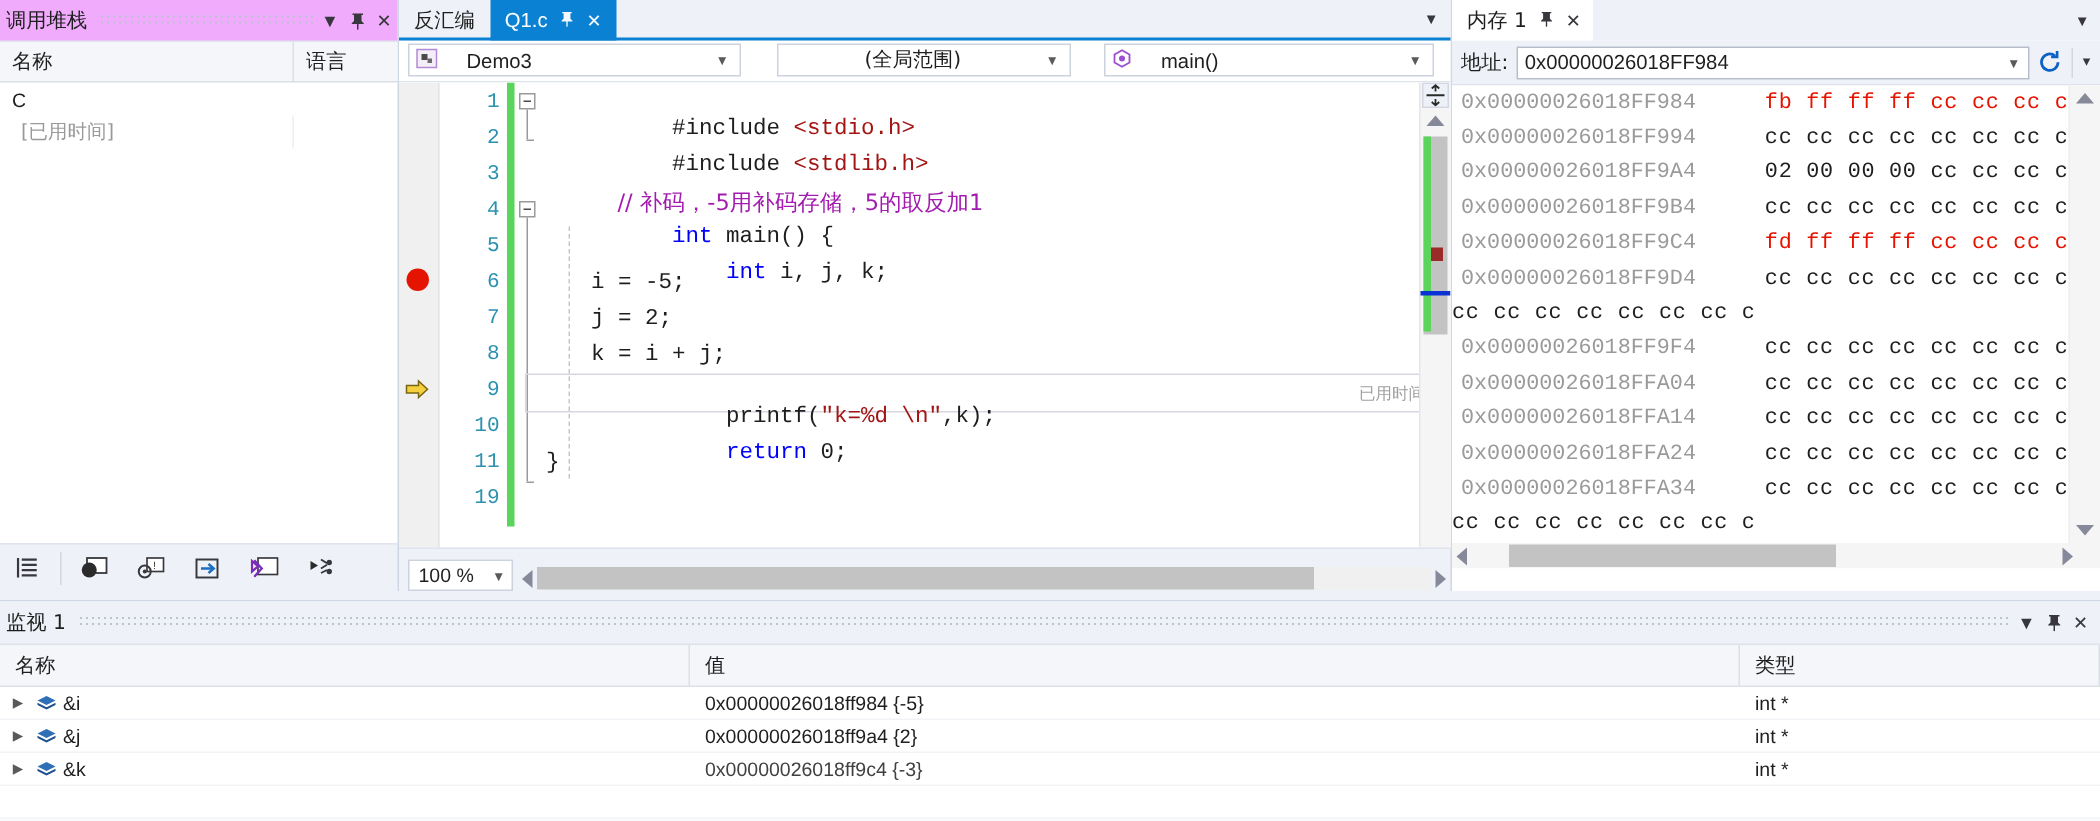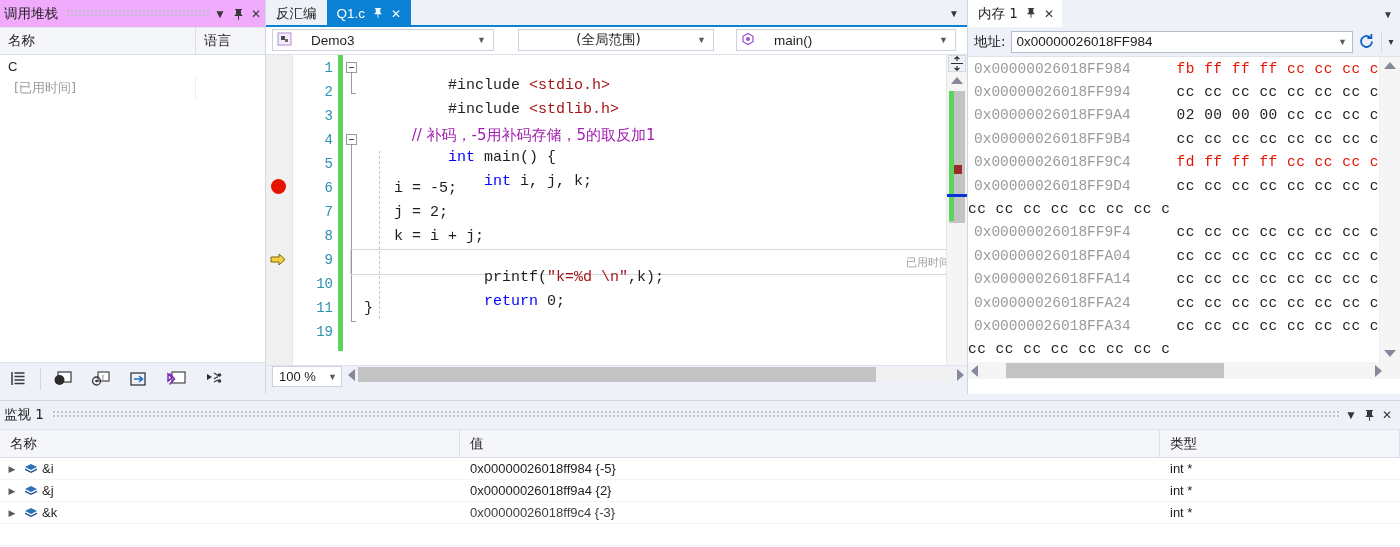--- a/index.html
+++ b/index.html
@@ -146,21 +146,21 @@
   .vsb .dn{bottom:6px;border-left:6px solid transparent;border-right:6px solid transparent;
            border-top:7px solid #868999;}
   .vsb .thumb{position:absolute;left:2px;top:36px;width:16px;height:132px;background:#c3c3c3;}
   .vsb .chg{position:absolute;left:2px;top:36px;width:5px;height:130px;background:#5ad45a;}
   .vsb .bpm{position:absolute;left:7px;top:110px;width:8px;height:9px;background:#9a2b28;}
   .vsb .cur{position:absolute;left:0;top:139px;width:20px;height:3px;background:#0a33d6;}
 
   
   #edbottom{
     position:absolute;left:266px;top:365px;width:702px;height:29px;
-    background:#eef1f7;box-sizing:border-box;display:flex;align-items:flex-start;
+    background:#eef1f7;box-sizing:border-box;display:flex;align-items:flex-end;
     border-top:1px solid #dfe3ec;border-right:1px solid #cfd6e4;
   }
   .zoombox{width:70px;height:21px;margin-left:6px;border:1px solid #ccd2de;background:#fff;
            display:flex;align-items:center;font-size:13px;box-sizing:border-box;}
   .zoombox .zl{flex:1;padding-left:6px;}
   .hsb{flex:1;height:17px;margin:0 3px 0 6px;display:flex;align-items:center;position:relative;}
   .hsb .la,.hsb .ra{width:0;height:0;flex:0 0 auto;}
   .hsb .la{border-top:6px solid transparent;border-bottom:6px solid transparent;border-right:7px solid #868999;}
   .hsb .ra{border-top:6px solid transparent;border-bottom:6px solid transparent;border-left:7px solid #868999;}
   .hsb .track{flex:1;height:15px;background:#f0f0f0;position:relative;margin:0 3px;}

